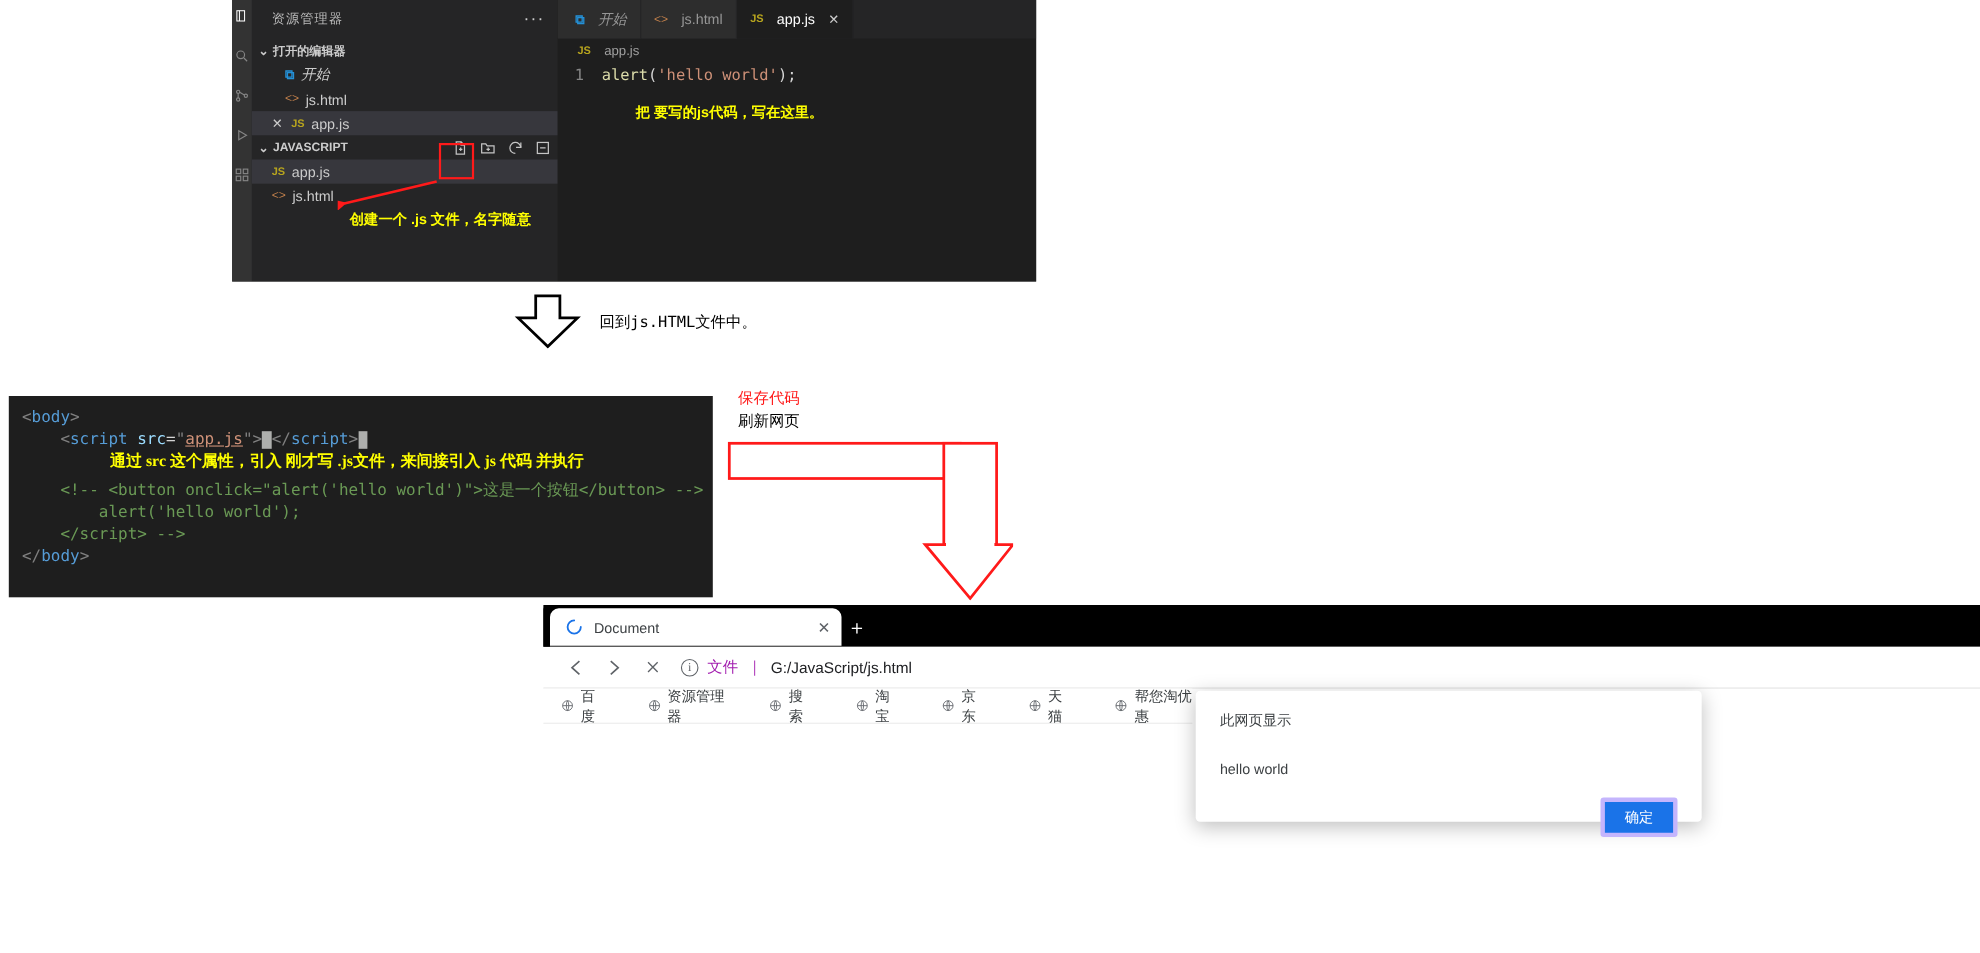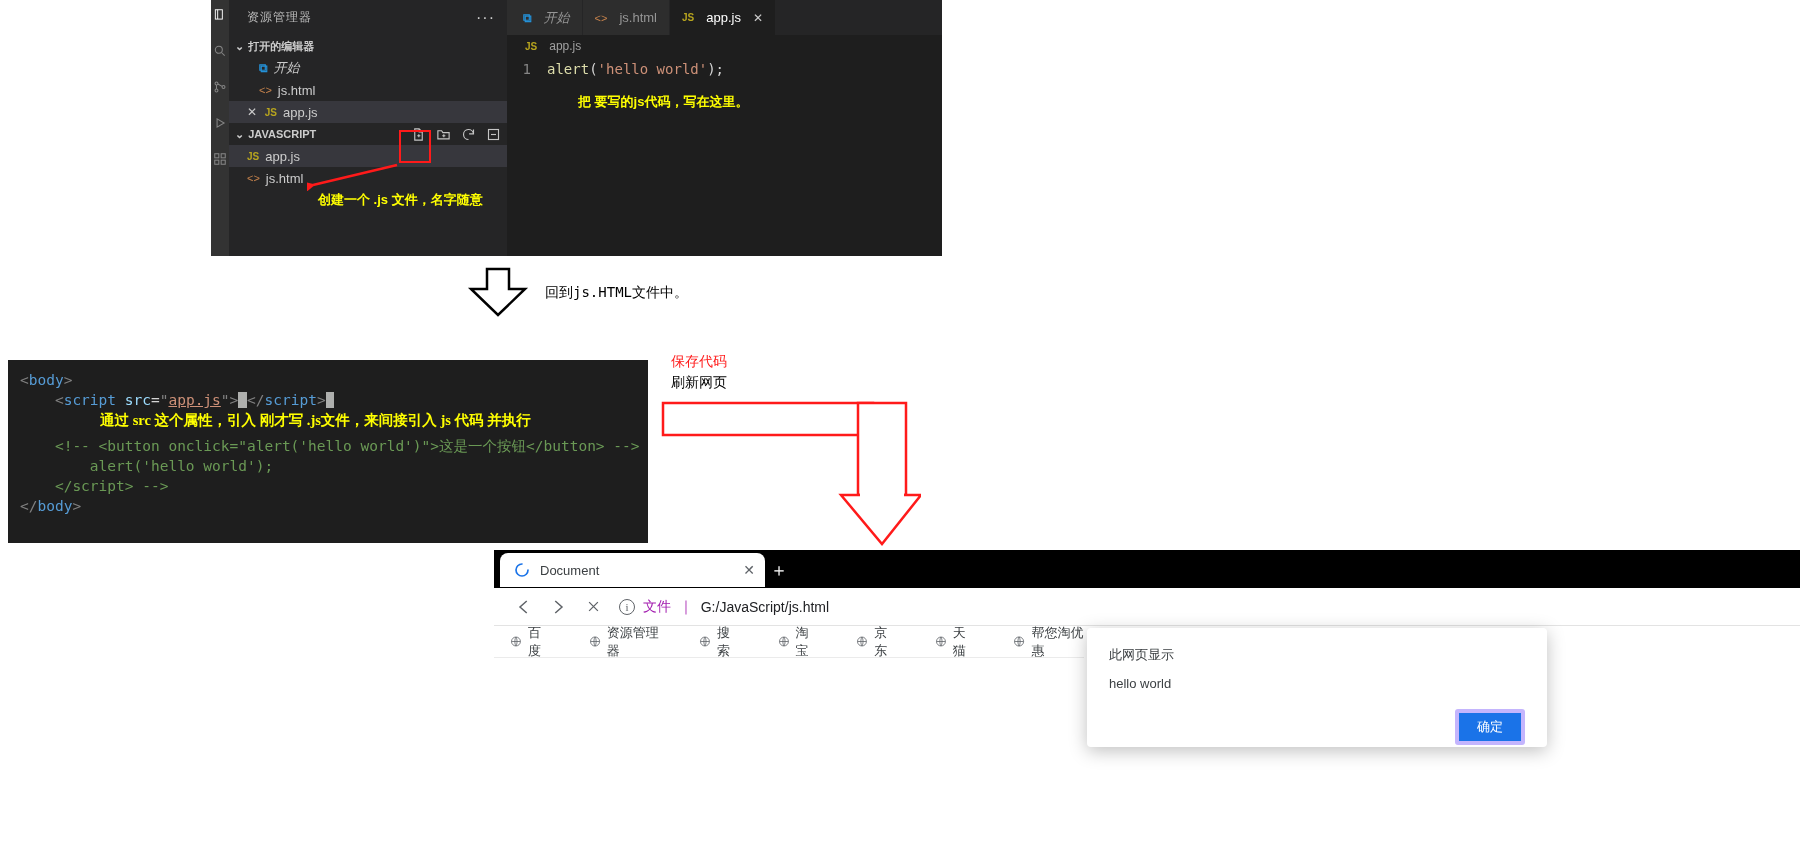--- a/index.html
+++ b/index.html
@@ -72,21 +72,21 @@
   .br-toolbar { height:38px; background:#fff; display:flex; align-items:center; padding-left:20px; gap:18px; border-bottom:1px solid #e3e3e3;}
   .br-toolbar svg { stroke:#5f6368;}
   .url { display:flex; align-items:center; gap:8px; font-size:14px; color:#202124;}
   .url .info { width:16px;height:16px;border:1.5px solid #5f6368;border-radius:50%;display:flex;align-items:center;justify-content:center;font-size:11px;color:#5f6368;font-family:Georgia;}
   .url .lbl { color:#a21caf;}
   .br-bookmarks { height:32px; background:#fff; display:flex; align-items:center; padding-left:16px; gap:40px; color:#3c4043; font-size:13px; border-bottom:1px solid #ebebeb; width:590px;}
   .bm { display:flex; align-items:center; gap:6px;}
   .globe { width:15px;height:15px;}
   
   .alert { position:absolute; left:1087px; top:628px; width:460px; height:119px; background:#fff; box-shadow:0 4px 18px rgba(0,0,0,0.25); border-radius:4px; padding:18px 22px 14px 22px; font-size:13px; color:#3c4043; display:flex; flex-direction:column;}
-  .alert .title { font-size:13px; margin-bottom:12px;}
+  .alert .title { font-size:13px; margin-bottom:28px;}
   .alert .msg { font-size:13px; margin-bottom:18px;}
   .alert .btnrow { display:flex; justify-content:flex-end;}
   .alert .btn { background:#1a73e8; border:4px solid #c4b5fd; color:#fff; font-size:13px; padding:5px 18px; border-radius:3px;}
 </style>
 </head>
 <body>
 
 <div class="vscode">
   <div class="activitybar">
     <svg viewBox="0 0 24 24" fill="none" stroke="#fff" stroke-width="1.6">

